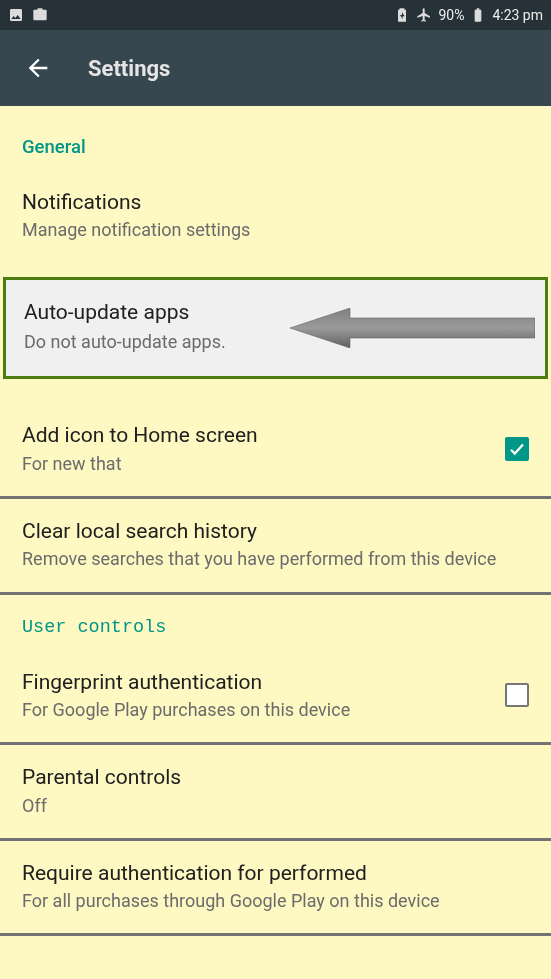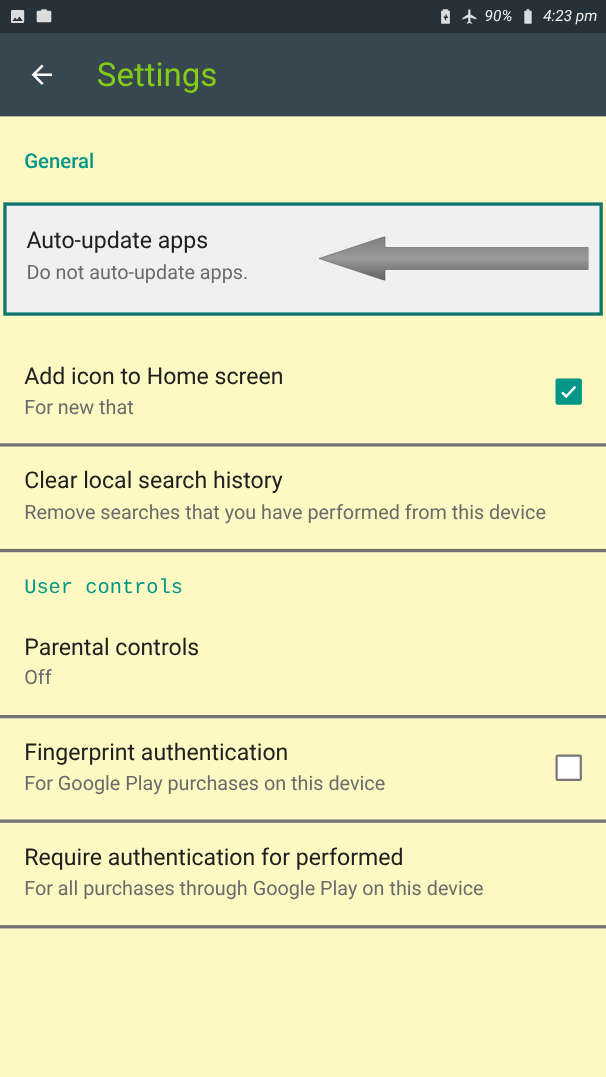--- a/index.html
+++ b/index.html
@@ -1,46 +1,46 @@
 <!DOCTYPE html>
 <html><head>
 <meta charset="utf-8">
 <style>
   * { box-sizing: border-box; margin: 0; padding: 0; }
   html, body { width: 551px; height: 979px; font-family: Roboto, "Helvetica Neue", Arial, sans-serif; background: #ededed; overflow: hidden; }
 
   
   .status-bar { height: 30px; background: #263238; color: #dcdcdc; display: flex; align-items: center; padding: 0 8px; font-size: 14px; }
   .status-left { display: flex; gap: 8px; align-items: center; }
-  .status-right { margin-left: auto; display: flex; gap: 6px; align-items: flex-end; font-style: italic; }
+  .status-right { margin-left: auto; display: flex; gap: 6px; align-items: flex-end; }
   .status-ico { width: 16px; height: 16px; display: inline-flex; align-items: center; justify-content: center; }
   .status-ico svg { width: 16px; height: 16px; fill: #dcdcdc; }
   .status-text { font-size: 14px; color: #eeeeee; }
 
   
   .app-bar { height: 76px; background: #37474f; display: flex; align-items: center; padding: 0 18px; }
   .back-btn { width: 40px; height: 40px; display: flex; align-items: center; justify-content: center; margin-right: 30px; }
   .back-btn svg { width: 28px; height: 28px; fill: #ffffff; }
-  .app-title { color: #84cc16; font-size: 30px; font-weight: 400; }
+  .app-title { color: #e5e5e5; font-size: 22px; font-weight: 700; }
 
   
   .content { background: #fef9c3; height: calc(979px - 30px - 76px); overflow-y: auto; }
 
   .section-header { padding: 30px 22px 12px 22px; font-size: 18.5px; color: #009688; font-weight: 500; }
 
   .list-item { padding: 18px 22px 20px 22px; border-bottom: 3px solid #737373; }
   .list-item.no-border { border-bottom: none; }
   .item-row { display: flex; align-items: center; }
   .item-text { flex: 1; min-width: 0; }
   .item-title { font-size: 21px; color: #202020; line-height: 1.35; }
   .item-sub { font-size: 18px; color: #6b6b6b; line-height: 1.35; margin-top: 2px; }
   .item-action { margin-left: 16px; display: flex; align-items: center; }
 
   
-  .highlight-box { border: 3px solid #0f766e; margin: 14px 3px 24px 3px; padding: 18px 18px 22px 18px; position: relative; background: #f0f0f0; }
+  .highlight-box { border: 3px solid #4d7c0f; margin: 14px 3px 24px 3px; padding: 18px 18px 22px 18px; position: relative; background: #f0f0f0; }
   .highlight-box .item-title { font-size: 21px; color: #202020; }
   .highlight-box .item-sub { font-size: 18px; color: #6b6b6b; margin-top: 4px; }
 
   
   .arrow-annot { position: absolute; right: 10px; top: 50%; transform: translateY(-50%); }
   .arrow-annot svg { display:block; }
 
   
   .chk { width: 24px; height: 24px; border: 2px solid #767676; border-radius: 2px; display: inline-flex; align-items: center; justify-content: center; background: #fff; }
   .chk.checked { background: #009688; border-color: #009688; }
@@ -91,20 +91,26 @@
         <path d="M20 11H7.83l5.59-5.59L12 4l-8 8 8 8 1.41-1.41L7.83 13H20v-2z"></path>
       </svg>
   </div>
   <div class="app-title">Settings</div>
 </div>
 
 <div class="content">
 
   <div class="section-header">General</div>
 
+  <div class="list-item no-border">
+    <div class="item-text">
+      <div class="item-title">Notifications</div>
+      <div class="item-sub">Manage notification settings</div>
+    </div>
+  </div>
 
   <div class="highlight-box">
     <div class="item-title">Auto-update apps</div>
     <div class="item-sub">Do not auto-update apps.</div>
     <div class="arrow-annot">
       <svg width="245" height="40" viewBox="0 0 245 40">
         <defs>
           <linearGradient id="g" x1="0" y1="0" x2="0" y2="1">
             <stop offset="0%" stop-color="#808080"></stop>
             <stop offset="50%" stop-color="#9a9a9a"></stop>
@@ -135,38 +141,38 @@
   <div class="list-item">
     <div class="item-text">
       <div class="item-title">Clear local search history</div>
       <div class="item-sub">Remove searches that you have performed from this device</div>
     </div>
   </div>
 
   <div class="section-header top-gap-reset">User controls</div>
 
   <div class="list-item">
-    <div class="item-text">
-      <div class="item-title">Parental controls</div>
-      <div class="item-sub">Off</div>
-    </div>
-  </div>
-
-  <div class="list-item">
     <div class="item-row">
       <div class="item-text">
         <div class="item-title">Fingerprint authentication</div>
         <div class="item-sub">For Google Play purchases on this device</div>
       </div>
       <div class="item-action">
         <span class="chk"></span>
       </div>
     </div>
   </div>
 
   <div class="list-item">
     <div class="item-text">
+      <div class="item-title">Parental controls</div>
+      <div class="item-sub">Off</div>
+    </div>
+  </div>
+
+  <div class="list-item">
+    <div class="item-text">
       <div class="item-title">Require authentication for performed</div>
       <div class="item-sub">For all purchases through Google Play on this device</div>
     </div>
   </div>
 
 </div>
 
 </body></html>

